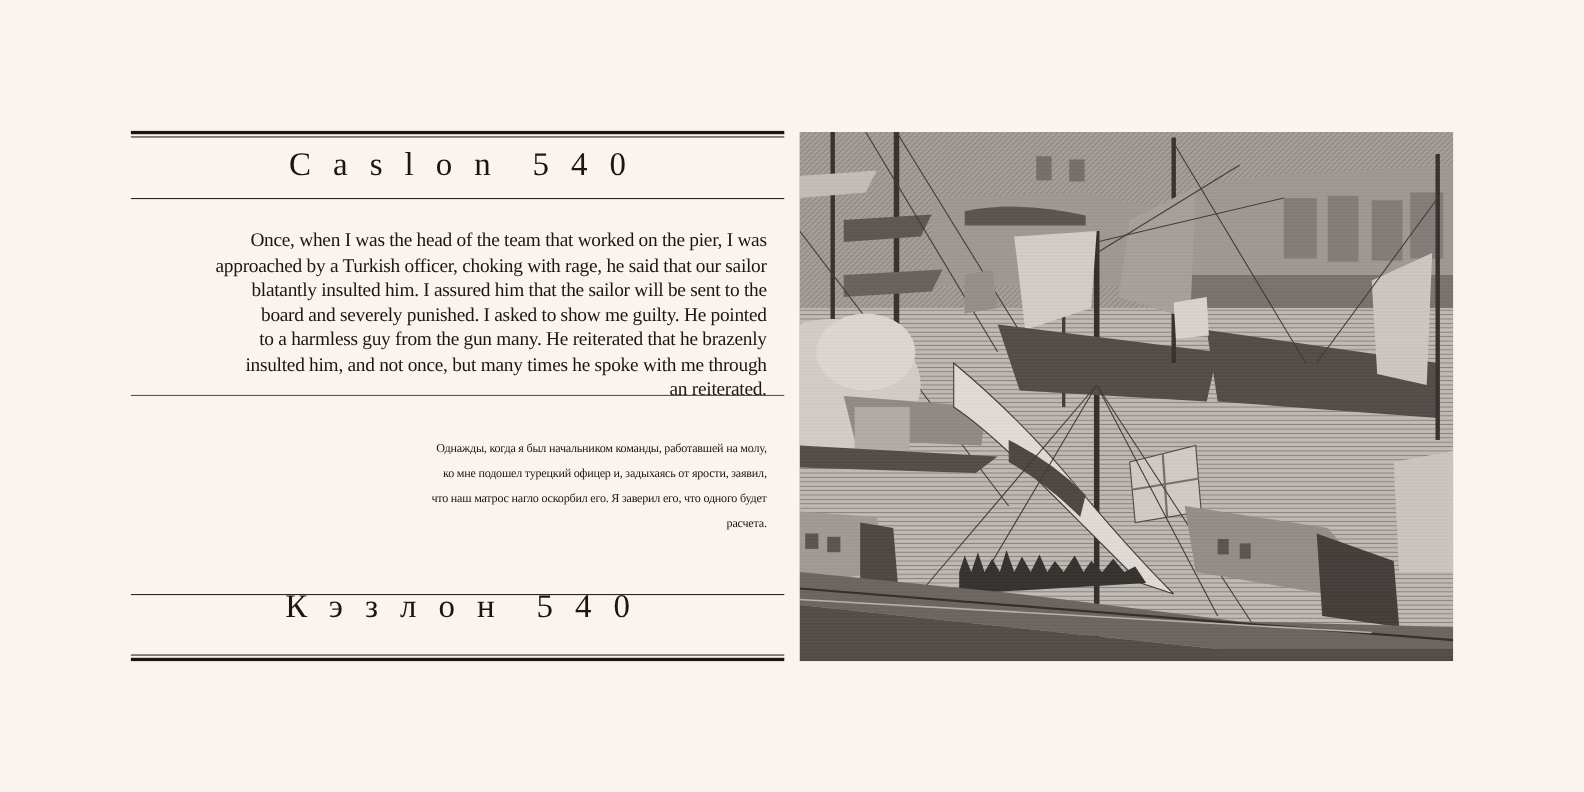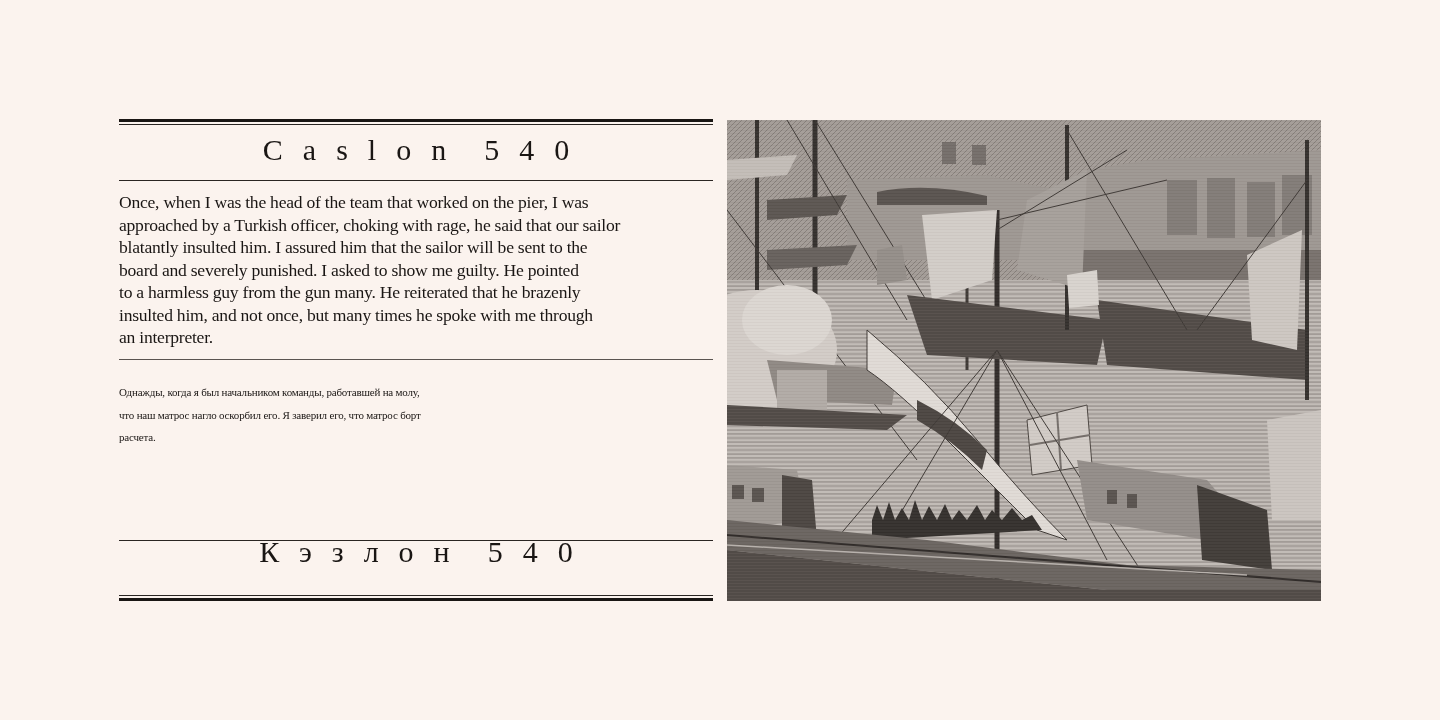--- a/index.html
+++ b/index.html
@@ -49,24 +49,24 @@
     line-height: 34px;
     padding-left: 20px;
     font-weight: normal;
   }
   .heading .num {
     margin-left: 18px;
   }
   .para {
     position: absolute;
     left: 0; right: 0;
-    text-align: left;
+    text-align: right;
     font-size: 17.6px;
     line-height: 22.5px;
-    margin: 0;
+    margin: 16px;
   }
   .para.en {
     top: 72px;
     letter-spacing: -0.25px;
   }
   .para.ru {
     top: 262px;
     font-size: 11px;
     letter-spacing: -0.2px;
   }
@@ -96,28 +96,29 @@
 
   <div class="rule-thin" style="top:61px"></div>
 
   <p class="para en">
     <span class="ln">Once, when I was the head of the team that worked on the pier, I was</span>
     <span class="ln">approached by a Turkish officer, choking with rage, he said that our sailor</span>
     <span class="ln">blatantly insulted him. I assured him that the sailor will be sent to the</span>
     <span class="ln">board and severely punished. I asked to show me guilty. He pointed</span>
     <span class="ln">to a harmless guy from the gun many. He reiterated that he brazenly</span>
     <span class="ln">insulted him, and not once, but many times he spoke with me through</span>
-    <span class="ln">an interpreter.</span>
+    <span class="ln">an reiterated.</span>
   </p>
 
   <div class="rule-grey" style="top:240px"></div>
 
   <p class="para ru">
     <span class="ln">Однажды, когда я был начальником команды, работавшей на молу,</span>
-    <span class="ln">что наш матрос нагло оскорбил его. Я заверил его, что матрос борт</span>
+    <span class="ln">ко мне подошел турецкий офицер и, задыхаясь от ярости, заявил,</span>
+    <span class="ln">что наш матрос нагло оскорбил его. Я заверил его, что одного будет</span>
     <span class="ln">расчета.</span>
   </p>
 
   <div class="rule-thin" style="top:421px"></div>
 
   <div class="heading" style="top:416px">
     <span>Кэзлон</span><span class="num">540</span>
   </div>
 
   <div class="rule-thin" style="top:476px"></div>

